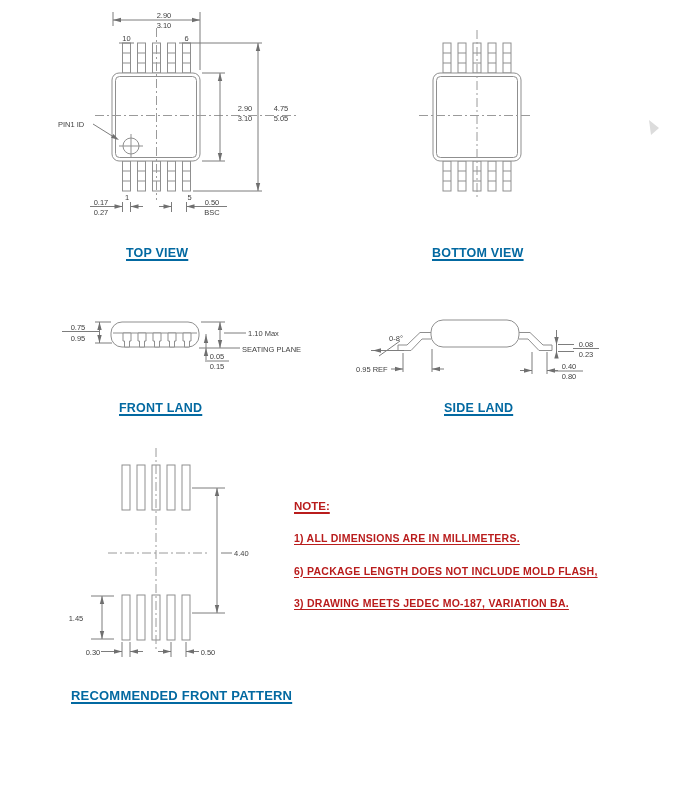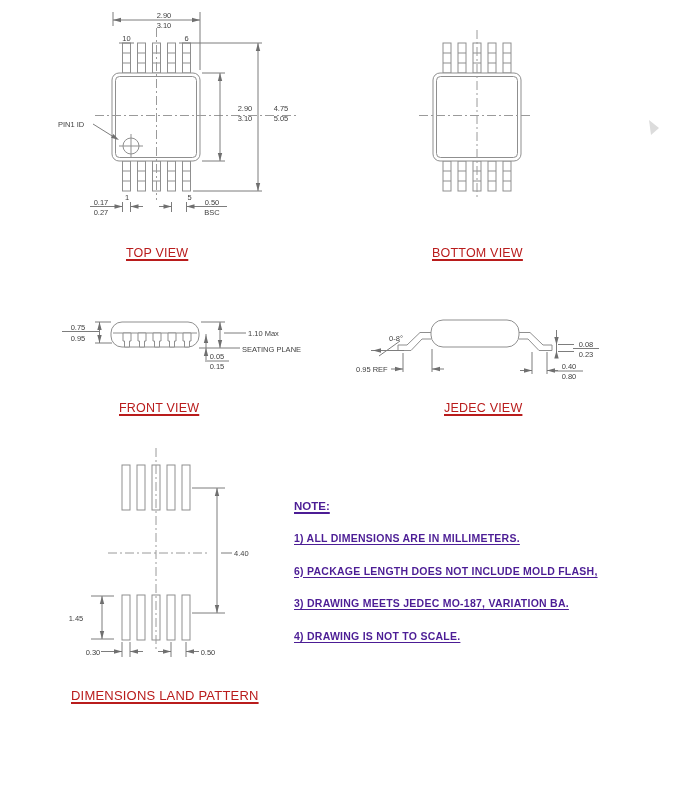--- a/index.html
+++ b/index.html
@@ -5,24 +5,24 @@
   html,body{margin:0;padding:0;background:#fff;}
   .page{position:relative;width:694px;height:791px;background:#fff;overflow:hidden;
         font-family:"Liberation Sans",sans-serif;}
   svg{position:absolute;left:0;top:0;}
   svg text{font-family:"Liberation Sans",sans-serif;font-size:7.5px;fill:#3f3f3f;}
   .geo{stroke:#8f8f8f;stroke-width:1;fill:none;}
   .geow{stroke:#8f8f8f;stroke-width:1;fill:#fff;}
   .dim{stroke:#7d7d7d;stroke-width:1;fill:none;}
   .cl{stroke:#9a9a9a;stroke-width:1;fill:none;stroke-dasharray:9 3 2 3;}
   .ah{fill:#6f6f6f;stroke:none;}
-  .vlabel{position:absolute;font-weight:normal;font-size:12.5px;letter-spacing:.2px;color:#b91c1c;
+  .vlabel{position:absolute;font-weight:bold;font-size:12.5px;letter-spacing:.2px;color:#0369a1;
           text-decoration:underline;text-underline-offset:2px;text-decoration-thickness:1.5px;white-space:nowrap;}
   .vlabel.big{font-size:13px;}
-  .note{position:absolute;left:294px;top:500px;width:340px;color:#4c1d95;}
+  .note{position:absolute;left:294px;top:500px;width:340px;color:#b91c1c;}
   .note-title{font-weight:bold;font-size:11.5px;text-decoration:underline;text-underline-offset:2px;
               text-decoration-thickness:1.5px;margin-bottom:17px;}
   .note-line{font-weight:bold;font-size:10.5px;letter-spacing:.25px;line-height:12.6px;
              text-decoration:underline;text-underline-offset:1.5px;white-space:nowrap;margin-top:20px;}
 </style>
 </head>
 <body>
 
 <div class="page">
 
@@ -250,25 +250,24 @@
     <path d="M171,651.5 L163,649.3 L163,653.7 Z" class="ah"></path>
     <path d="M186,651.5 L194,649.3 L194,653.7 Z" class="ah"></path>
     <text x="208" y="655" text-anchor="middle">0.50</text>
   </g>
 
   <polygon points="649,120 659,128 651,135" fill="#dcdcdc"></polygon>
 </svg>
 
 <div class="vlabel" style="left:126px;top:246px;">TOP VIEW</div>
 <div class="vlabel" style="left:432px;top:246px;">BOTTOM VIEW</div>
-<div class="vlabel" style="left:119px;top:401px;">FRONT VIEW</div>
-<div class="vlabel" style="left:444px;top:401px;">JEDEC VIEW</div>
-<div class="vlabel big" style="left:71px;top:688px;">DIMENSIONS LAND PATTERN</div>
+<div class="vlabel" style="left:119px;top:401px;">FRONT LAND</div>
+<div class="vlabel" style="left:444px;top:401px;">SIDE LAND</div>
+<div class="vlabel big" style="left:71px;top:688px;">RECOMMENDED FRONT PATTERN</div>
 
 <div class="note">
   <div class="note-title">NOTE:</div>
   <div class="note-line">1) ALL DIMENSIONS ARE IN MILLIMETERS.</div>
   <div class="note-line">6) PACKAGE LENGTH DOES NOT INCLUDE MOLD FLASH,</div>
   <div class="note-line">3) DRAWING MEETS JEDEC MO-187, VARIATION BA.</div>
-  <div class="note-line">4) DRAWING IS NOT TO SCALE.</div>
 </div>
 
 </div>
 
 </body></html>

